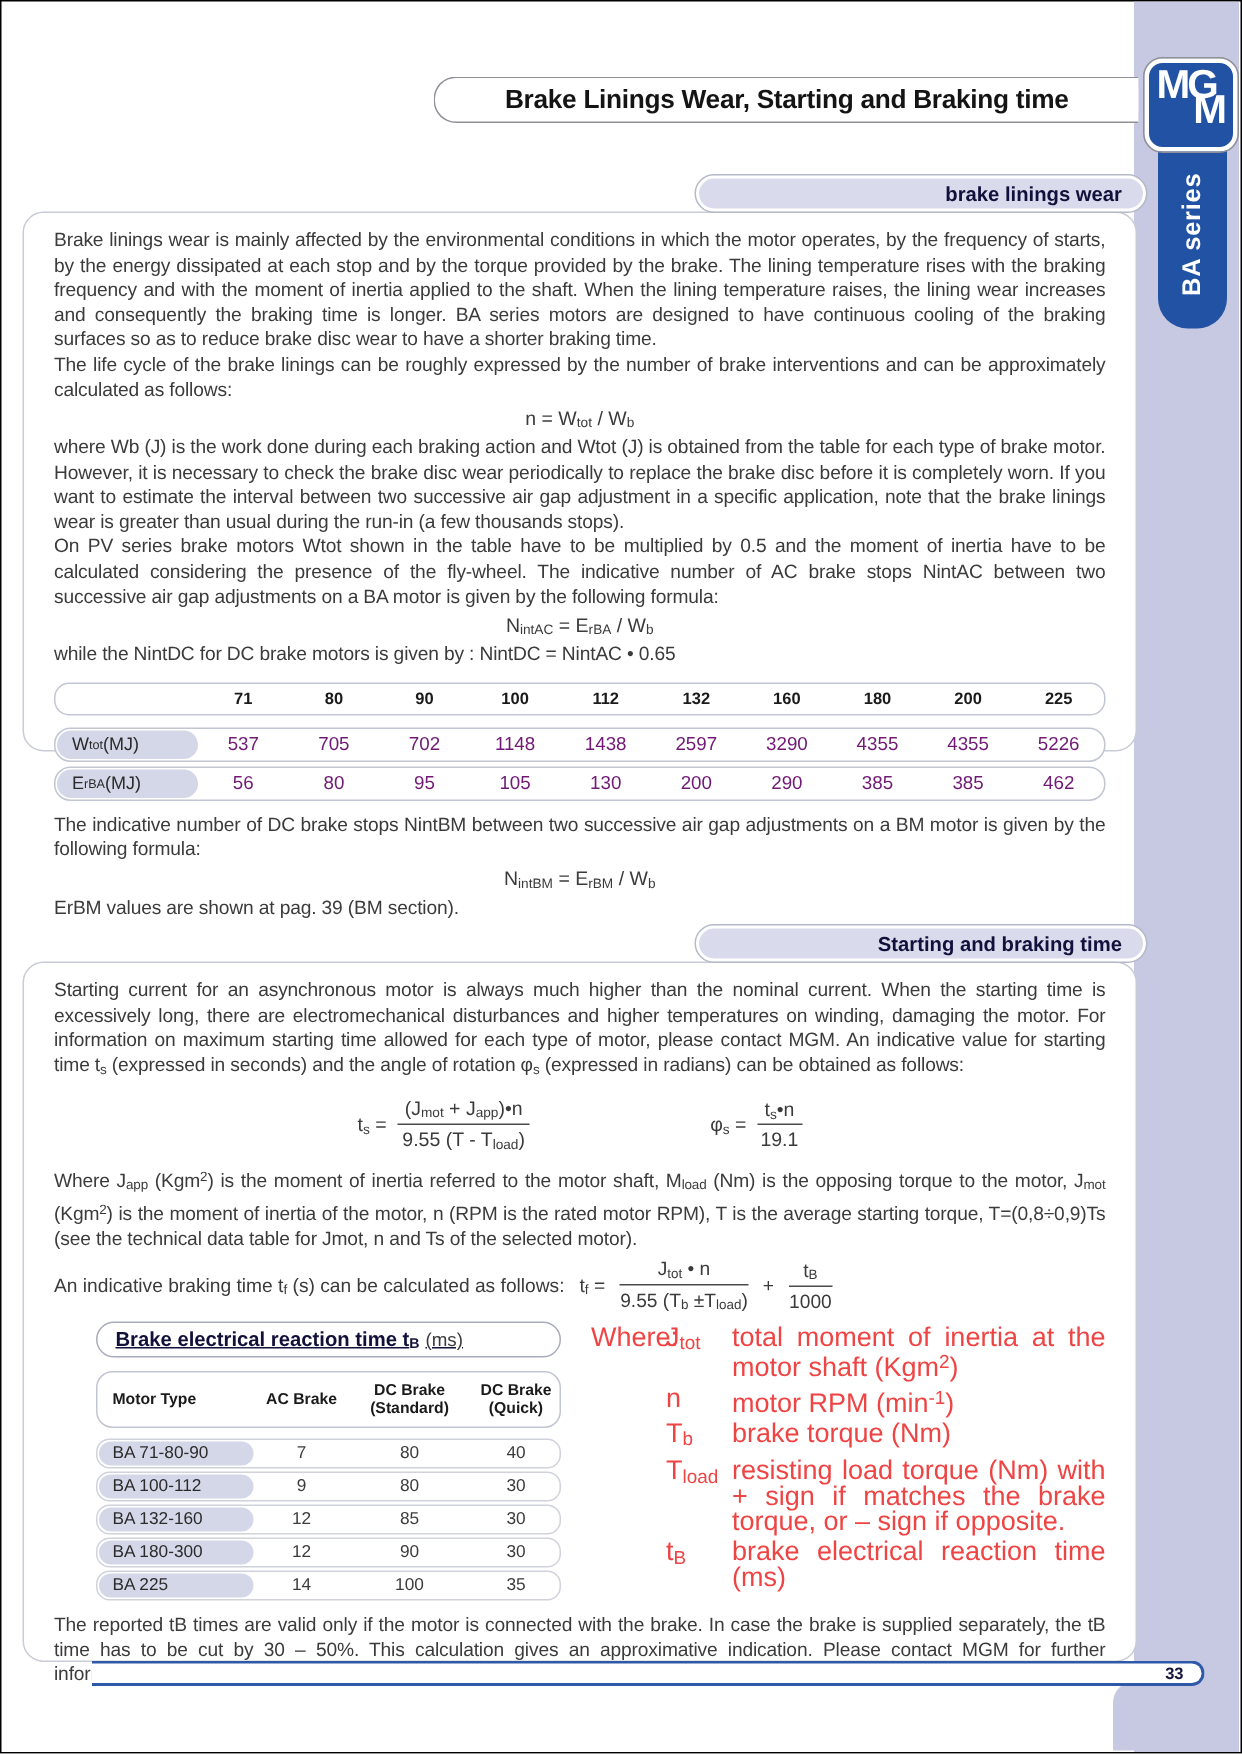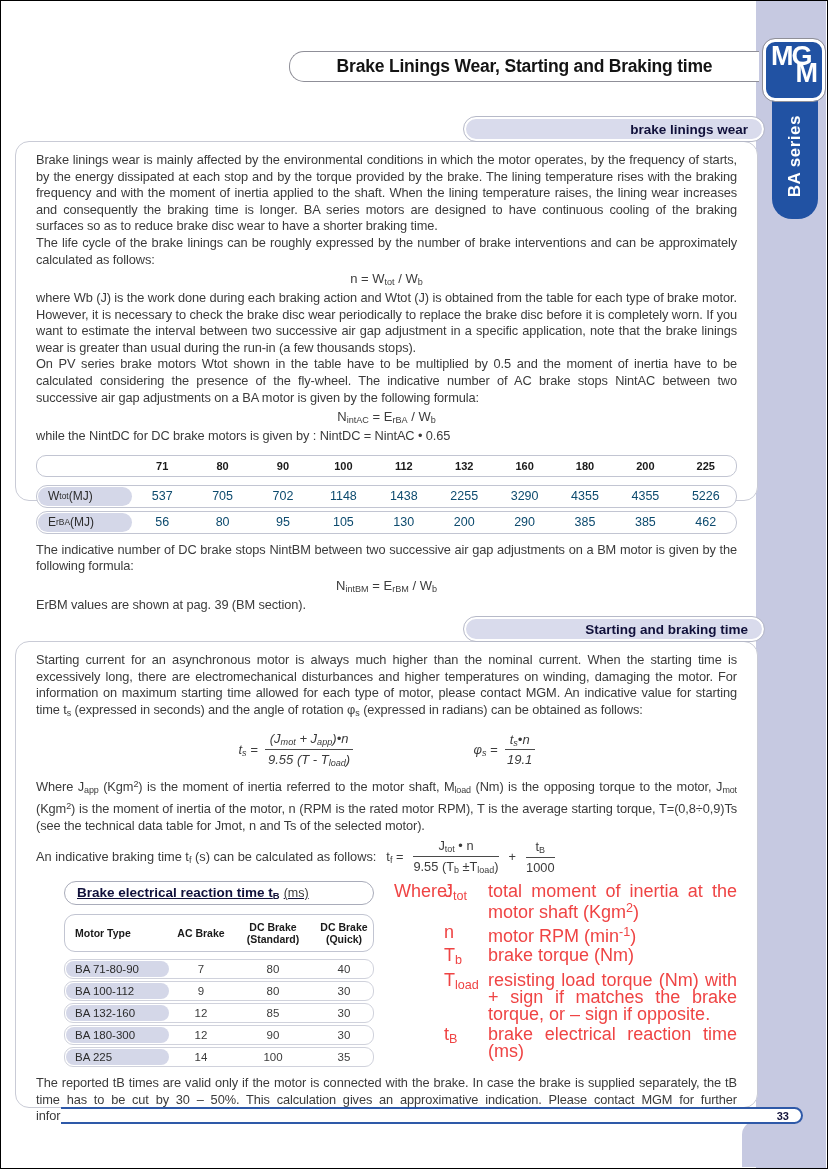--- a/index.html
+++ b/index.html
@@ -47,23 +47,23 @@
   
   .wear-table {margin-top:10px;}
   .wt-header {display:grid; grid-template-columns:95px repeat(10,1fr); height:20px;
               border:1px solid #c2c5d2; border-radius:10px; align-items:center;}
   .wt-header .h {text-align:center; font-weight:bold; font-size:11px; color:#1a1a1a;}
   .wt-rows {margin-top:8px;}
   .wt-row {display:grid; grid-template-columns:95px repeat(10,1fr); height:21px;
            border:1px solid #c2c5d2; border-radius:11px; align-items:center; margin-top:3px; background:#fff;}
   .wt-label {background:#d4d7e8; border-radius:10px; height:19px; display:flex; align-items:center;
              padding-left:10px; font-size:12px; color:#2b2b2b; box-sizing:border-box; margin-left:1px;}
-  .wt-val {text-align:center; font-size:12.5px; color:#0c4a6e;}
-  
-  .formulas-row {display:flex; justify-content:center; align-items:center; gap:120px; margin:10px 0 8px;font-style:italic;}
+  .wt-val {text-align:center; font-size:12.5px; color:#701a75;}
+  
+  .formulas-row {display:flex; justify-content:center; align-items:center; gap:120px; margin:10px 0 8px;}
   .formula {display:flex; align-items:center; gap:7px; font-size:13px; color:#3b3b3b;}
   .frac {display:inline-block; text-align:center;}
   .frac .num {display:block; border-bottom:1px solid #4a4a4a; padding:0 5px 2px;}
   .frac .den {display:block; padding-top:2px;}
   .braking-row {display:flex; align-items:center; gap:10px; margin:4px 0 2px; font-size:12.8px; color:#3b3b3b;}
   
   .cols {display:flex; margin-top:6px;}
   .col-left {width:338px; flex:none; padding-left:28px; box-sizing:border-box;}
   .col-right {flex:1; padding-left:20px;}
   .rt-title {height:24px; border:1px solid #a9acba; border-radius:13px; display:flex; align-items:center;
@@ -141,21 +141,21 @@
           <span class="wt-label">
               <span>W</span>
               <sub>tot</sub>
               <span> (MJ)</span>
             </span>
           <span class="wt-val">537</span>
           <span class="wt-val">705</span>
           <span class="wt-val">702</span>
           <span class="wt-val">1148</span>
           <span class="wt-val">1438</span>
-          <span class="wt-val">2255</span>
+          <span class="wt-val">2597</span>
           <span class="wt-val">3290</span>
           <span class="wt-val">4355</span>
           <span class="wt-val">4355</span>
           <span class="wt-val">5226</span>
         </div>
         <div class="wt-row">
           <span class="wt-label">
               <span>E</span>
               <sub>rBA</sub>
               <span> (MJ)</span>

